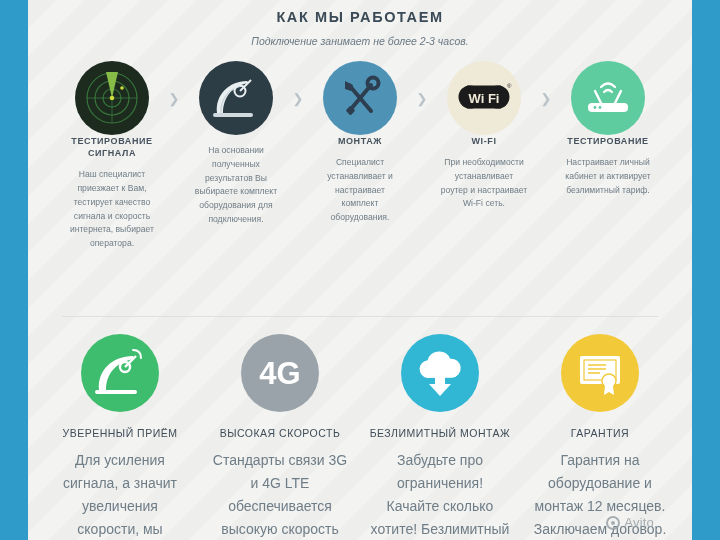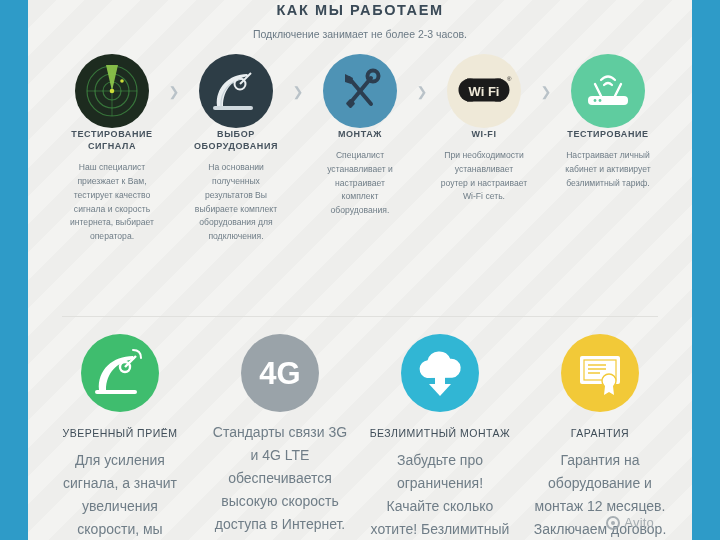--- a/index.html
+++ b/index.html
@@ -27,32 +27,33 @@
     left: 28px; right: 28px; top: 0; bottom: 0;
     background: #f3f3f1;
     background-image:
       linear-gradient(135deg, rgba(0,0,0,0.018) 25%, transparent 25%, transparent 50%, rgba(0,0,0,0.018) 50%, rgba(0,0,0,0.018) 75%, transparent 75%);
     background-size: 56px 56px;
   }
 
   
   .head {
     text-align: center;
-    padding-top: 2px;
+    padding-top: 9px;
   }
   .head h1 {
     font-size: 14.5px;
     letter-spacing: 1.6px;
     color: #3a4a57;
     font-weight: bold;
   }
   .head .sub {
     margin-top: 10px;
     font-size: 10.5px;
     color: #6b7a85;
+    font-style: italic;
   }
 
   .steps {
     display: flex;
     justify-content: center;
     align-items: flex-start;
     margin-top: 14px;
     padding: 0 8px;
   }
   .step {
@@ -202,21 +203,20 @@
       <div class="step">
         <div class="circle" style="background:#2d3d46">
           <svg width="74" height="74" viewBox="0 0 74 74">
             <path d="M18 52 C16 34 30 20 48 20 L50 22 C34 24 24 36 24 52 Z" fill="#e9eef0"></path>
             <path d="M22 52 C21 38 31 26 45 25" fill="none" stroke="#c7d2d8" stroke-width="1.2"></path>
             <circle cx="41" cy="30" r="5.5" fill="none" stroke="#e9eef0" stroke-width="2"></circle>
             <line x1="41" y1="30" x2="52" y2="19" stroke="#e9eef0" stroke-width="2"></line>
             <rect x="14" y="52" width="40" height="4" rx="2" fill="#cfd9de"></rect>
           </svg>
         </div>
-        <div class="step-title">ВЫБОР ОБОРУДОВАНИЯ</div>
         <div class="step-text">На основании полученных результатов Вы выбираете комплект оборудования для подключения.</div>
       </div>
 
       <div class="arrow">❯</div>
 
       <div class="step">
         <div class="circle" style="background:#4e93b5">
           <svg width="74" height="74" viewBox="0 0 74 74">
             <g stroke="#2c3e50" stroke-width="4" stroke-linecap="round">
               <line x1="26" y1="24" x2="48" y2="50"></line>
@@ -286,20 +286,21 @@
         <div class="f-title">УВЕРЕННЫЙ ПРИЁМ</div>
         <div class="f-text">Для усиления сигнала, а значит увеличения скорости, мы используем специальные антенны.</div>
       </div>
 
       <div class="feature">
         <div class="fcircle" style="background:#9aa3a9">
           <svg width="78" height="78" viewBox="0 0 78 78">
             <text x="39" y="50" font-family="Liberation Sans, sans-serif" font-size="31" font-weight="bold" fill="#ffffff" text-anchor="middle">4G</text>
           </svg>
         </div>
+        <div class="f-title">ВЫСОКАЯ СКОРОСТЬ</div>
         <div class="f-text">Стандарты связи 3G и 4G LTE обеспечивается высокую скорость доступа в Интернет.</div>
       </div>
 
       <div class="feature">
         <div class="fcircle" style="background:#31b6d4">
           <svg width="78" height="78" viewBox="0 0 78 78">
             <path d="M26 44 a9 9 0 0 1 0.6 -17.8 a12 12 0 0 1 22.6 -1.4 a9.5 9.5 0 0 1 2 18.9 Z" fill="#ffffff"></path>
             <rect x="34" y="40" width="10" height="10" fill="#ffffff"></rect>
             <path d="M28 50 L50 50 L39 62 Z" fill="#ffffff"></path>
           </svg>

